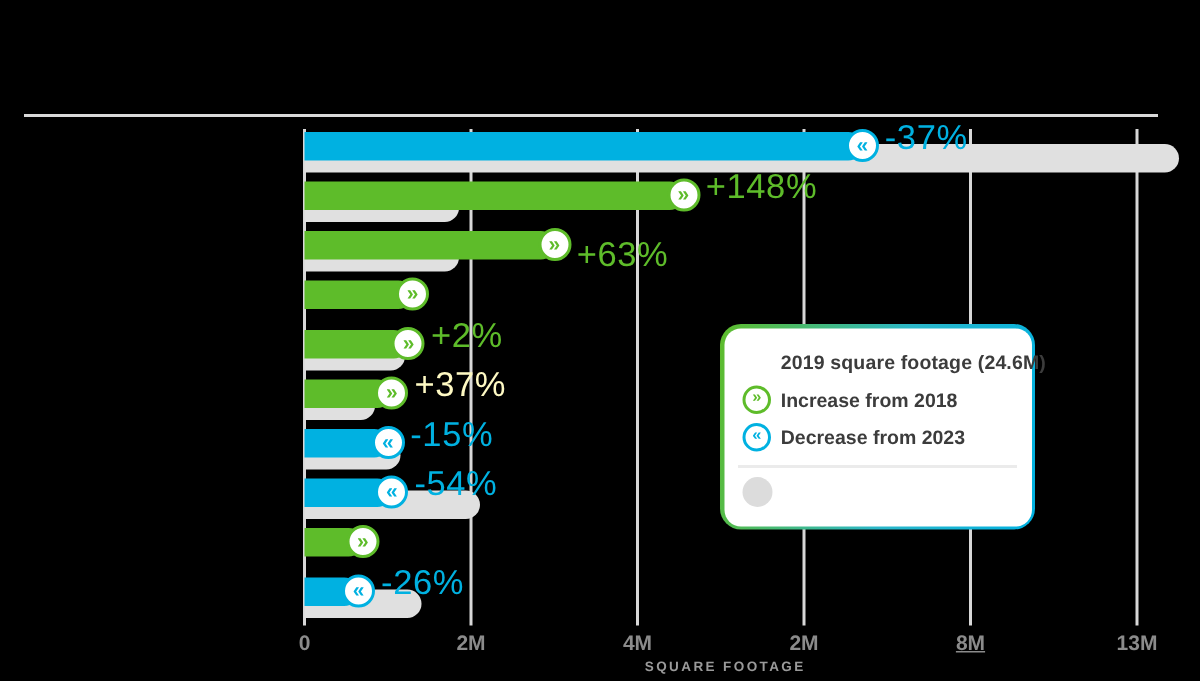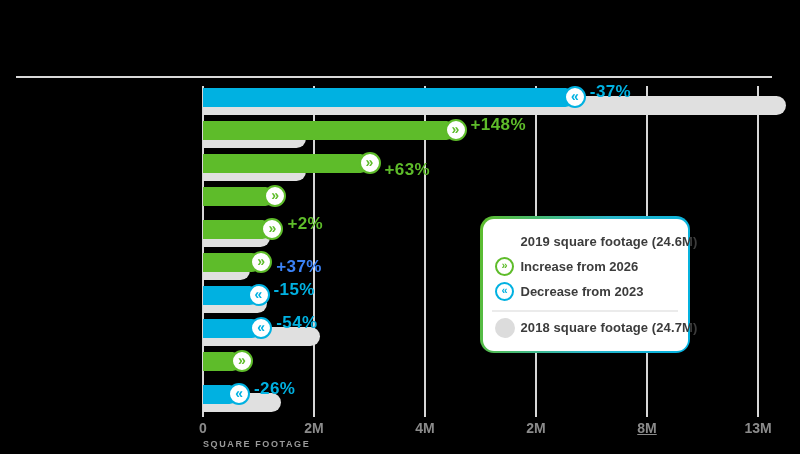--- a/index.html
+++ b/index.html
@@ -11,29 +11,29 @@
   .gridline{position:absolute;top:86px;height:331px;width:2px;background:#d7d7d7;z-index:0;}
   .bar{position:absolute;height:19px;border-radius:0 10px 10px 0;}
   .bar-2018{background:#e0e0e0;z-index:1;}
   .bar-2019{z-index:2;}
   .chg-icon{
     position:absolute;width:22px;height:22px;border-radius:50%;background:#fff;
     box-sizing:border-box;border:2.5px solid #000;display:flex;align-items:center;justify-content:center;
     font-weight:800;font-size:14px;line-height:1;z-index:3;padding-bottom:2px;
   }
   .chg-label{
-    position:absolute;height:19px;line-height:19px;font-size:17px;font-weight:700;
+    position:absolute;height:19px;line-height:19px;font-size:23px;font-weight:400;
     letter-spacing:.4px;z-index:3;white-space:nowrap;
   }
   .xtick{
     position:absolute;top:420px;width:60px;text-align:center;
     font-size:14px;font-weight:700;color:#8b8b8b;z-index:0;
   }
   .xlabel{
-    position:absolute;top:439px;left:203px;width:561px;text-align:left;
+    position:absolute;top:439px;left:203px;width:561px;text-align:center;
     font-size:9px;font-weight:700;letter-spacing:1.6px;color:#9a9a9a;z-index:0;
   }
   .legend{
     position:absolute;left:480px;top:216px;width:210px;border-radius:14px;
     padding:2.5px;box-sizing:border-box;z-index:6;
     background:linear-gradient(100deg,#5ebc2a 0%,#2bb7c9 55%,#00b1e1 100%);
   }
   .legend-inner{background:#fff;border-radius:11px;padding:9px 10px 9px 9px;}
   .lrow{display:flex;align-items:center;margin:3px 0;min-height:22px;}
   .licon-cell{flex:0 0 26px;display:flex;justify-content:center;align-items:center;}
@@ -80,21 +80,21 @@
       <div class="chg-label" style="left: 384.5px; top: 160px; color: rgb(94, 188, 42);">+63%</div>
       <div class="bar bar-2019" style="left: 203px; top: 187px; width: 72.15px; background: rgb(94, 188, 42);"></div>
       <div class="chg-icon" style="left: 264.15px; top: 185px; border-color: rgb(94, 188, 42); color: rgb(94, 188, 42);">»</div>
       <div class="bar bar-2018" style="left: 203px; top: 228px; width: 66.6px;"></div>
       <div class="bar bar-2019" style="left: 203px; top: 220px; width: 69.375px; background: rgb(94, 188, 42);"></div>
       <div class="chg-icon" style="left: 261.375px; top: 218px; border-color: rgb(94, 188, 42); color: rgb(94, 188, 42);">»</div>
       <div class="chg-label" style="left: 287.375px; top: 214px; color: rgb(94, 188, 42);">+2%</div>
       <div class="bar bar-2018" style="left: 203px; top: 261px; width: 47.175px;"></div>
       <div class="bar bar-2019" style="left: 203px; top: 253px; width: 58.275px; background: rgb(94, 188, 42);"></div>
       <div class="chg-icon" style="left: 250.275px; top: 251px; border-color: rgb(94, 188, 42); color: rgb(94, 188, 42);">»</div>
-      <div class="chg-label" style="left: 276.275px; top: 247px; color: #3b82f6; margin-top: 10px;">+37%</div>
+      <div class="chg-label" style="left: 276.275px; top: 247px; color: #fef9c3;">+37%</div>
       <div class="bar bar-2018" style="left: 203px; top: 294px; width: 63.825px;"></div>
       <div class="bar bar-2019" style="left: 203px; top: 286px; width: 55.5px; background: rgb(0, 177, 225);"></div>
       <div class="chg-icon" style="left: 247.5px; top: 284px; border-color: rgb(0, 177, 225); color: rgb(0, 177, 225);">«</div>
       <div class="chg-label" style="left: 273.5px; top: 280px; color: rgb(0, 177, 225);">-15%</div>
       <div class="bar bar-2018" style="left: 203px; top: 327px; width: 116.55px;"></div>
       <div class="bar bar-2019" style="left: 203px; top: 319px; width: 58.275px; background: rgb(0, 177, 225);"></div>
       <div class="chg-icon" style="left: 250.275px; top: 317px; border-color: rgb(0, 177, 225); color: rgb(0, 177, 225);">«</div>
       <div class="chg-label" style="left: 276.275px; top: 313px; color: rgb(0, 177, 225);">-54%</div>
       <div class="bar bar-2019" style="left: 203px; top: 352px; width: 38.85px; background: rgb(94, 188, 42);"></div>
       <div class="chg-icon" style="left: 230.85px; top: 350px; border-color: rgb(94, 188, 42); color: rgb(94, 188, 42);">»</div>
@@ -109,30 +109,29 @@
   <div class="legend">
     <div class="legend-inner">
       <div class="lrow">
         <span class="licon-cell"></span>
         <span class="ltext bold">2019 square footage (24.6M)</span>
       </div>
       <div class="lrow">
         <span class="licon-cell">
           <span class="lcircle" id="leg-inc" style="border-color: rgb(94, 188, 42); color: rgb(94, 188, 42);">»</span>
         </span>
-        <span class="ltext">Increase from 2026</span>
+        <span class="ltext">Increase from 2018</span>
       </div>
       <div class="lrow">
         <span class="licon-cell">
           <span class="lcircle" id="leg-dec" style="border-color: rgb(0, 177, 225); color: rgb(0, 177, 225);">«</span>
         </span>
         <span class="ltext">Decrease from 2023</span>
       </div>
       <div class="ldivider"></div>
       <div class="lrow">
         <span class="licon-cell">
           <span class="lswatch"></span>
         </span>
-        <span class="ltext bold">2018 square footage (24.7M)</span>
       </div>
     </div>
   </div>
 </div>
 
 </body></html>

